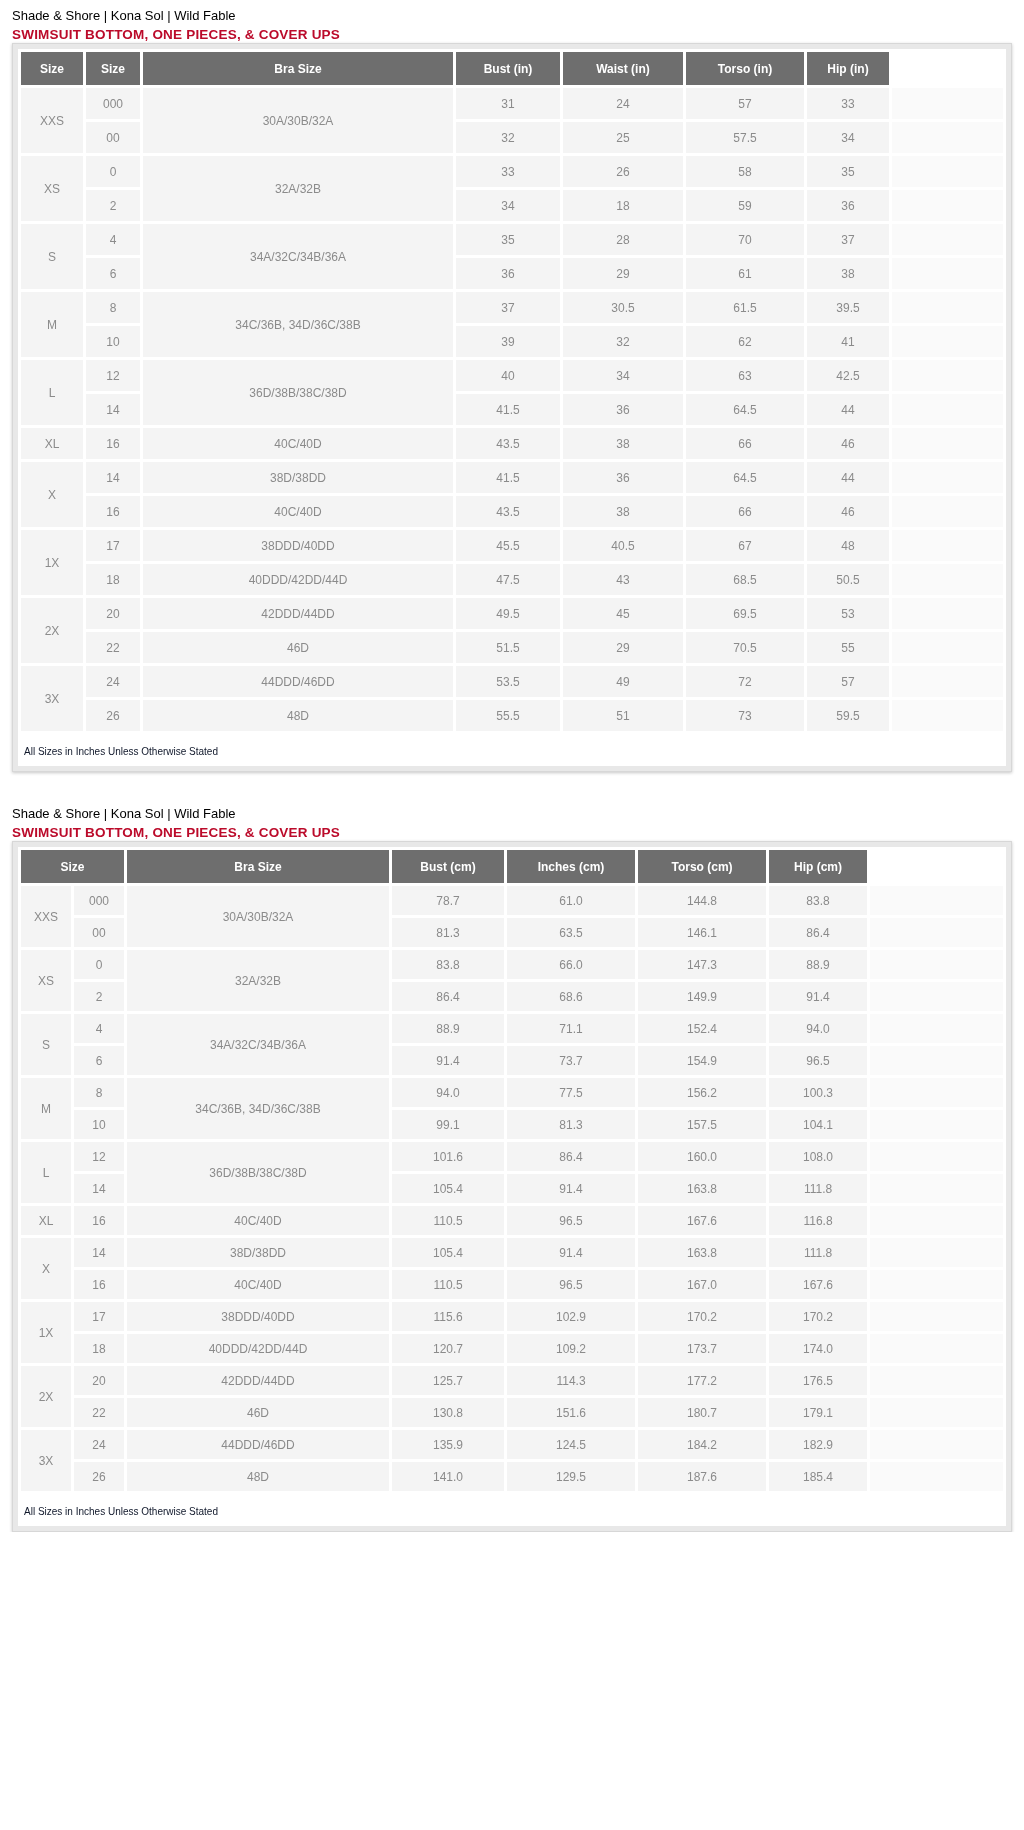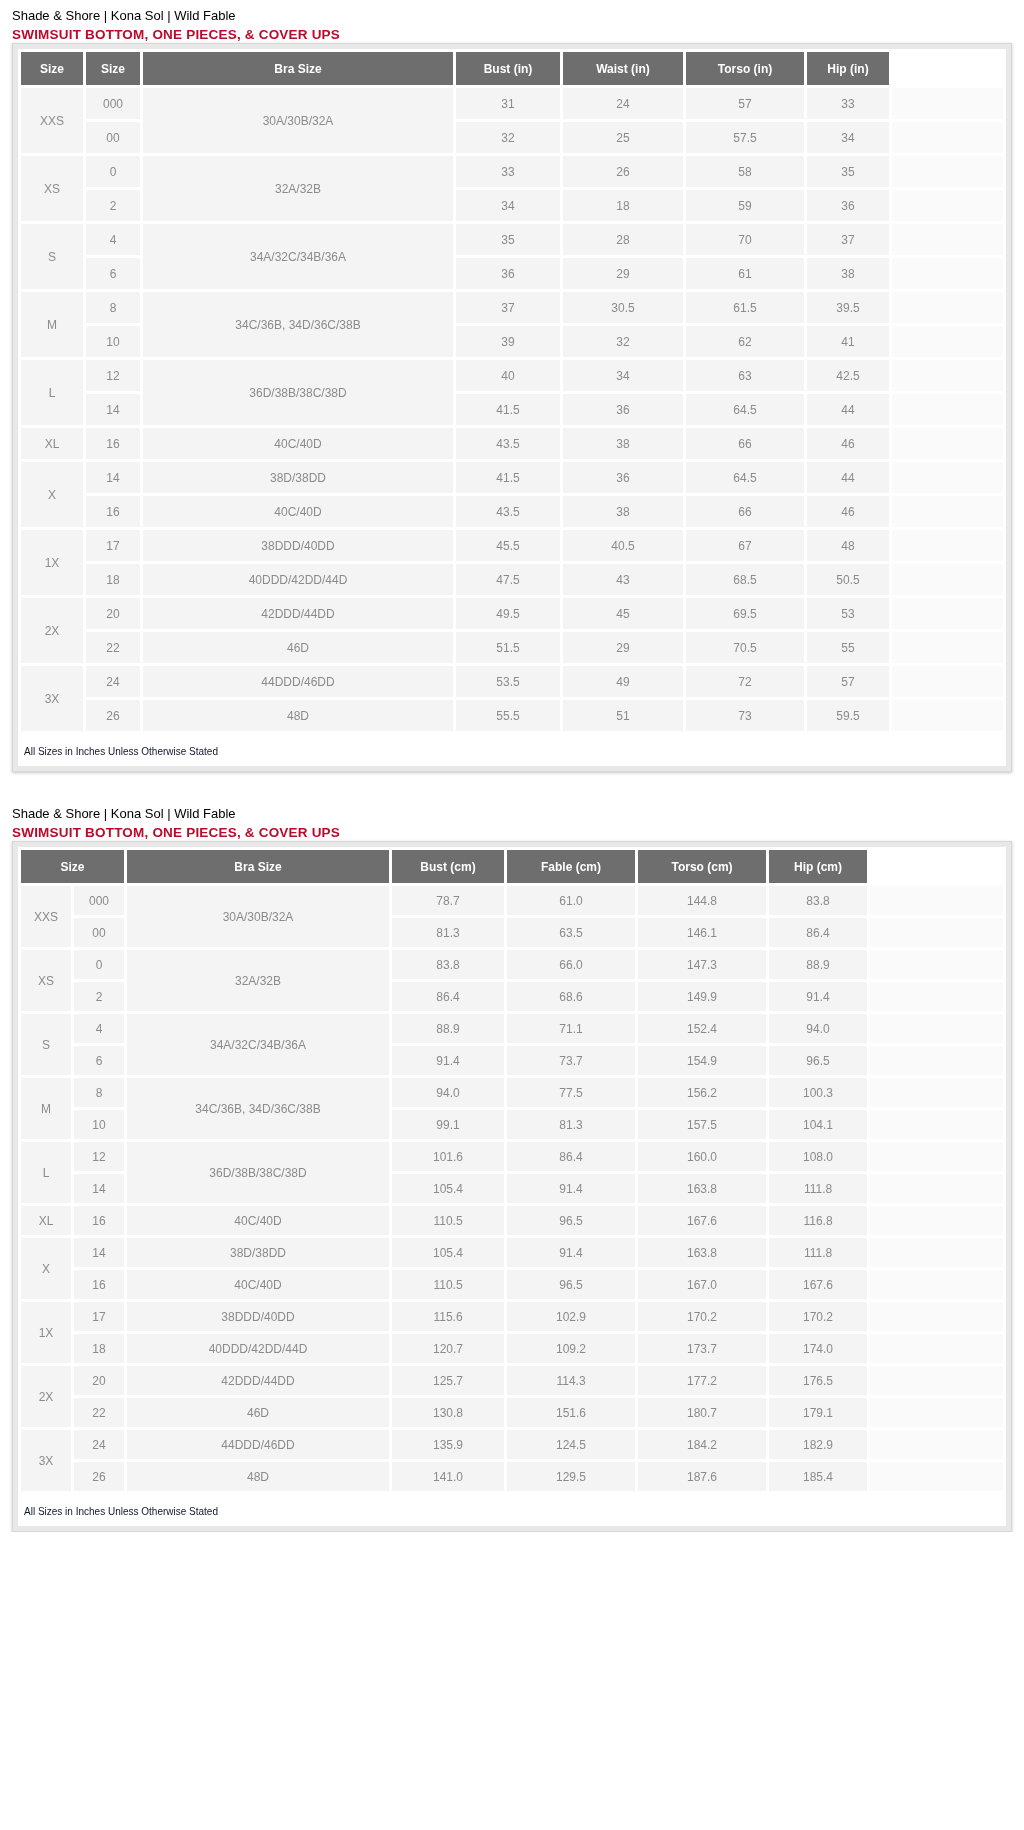--- a/index.html
+++ b/index.html
@@ -296,21 +296,21 @@
             <col style="width: 128px;">
             <col style="width: 128px;">
             <col style="width: 98px;">
             <col>
           </colgroup>
           <thead>
             <tr>
               <th colspan="2">Size</th>
               <th colspan="1">Bra Size</th>
               <th colspan="1">Bust (cm)</th>
-              <th colspan="1">Fable (cm)</th>
+              <th colspan="1">Inches (cm)</th>
               <th colspan="1">Torso (cm)</th>
               <th colspan="1">Hip (cm)</th>
               <th class="spacer-h"></th>
             </tr>
           </thead>
           <tbody>
             <tr>
               <td rowspan="2">XXS</td>
               <td>000</td>
               <td rowspan="2">30A/30B/32A</td>

